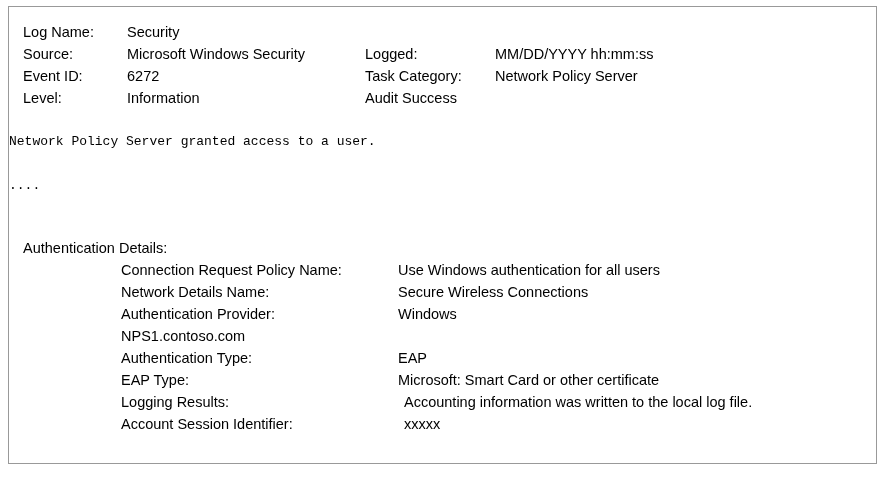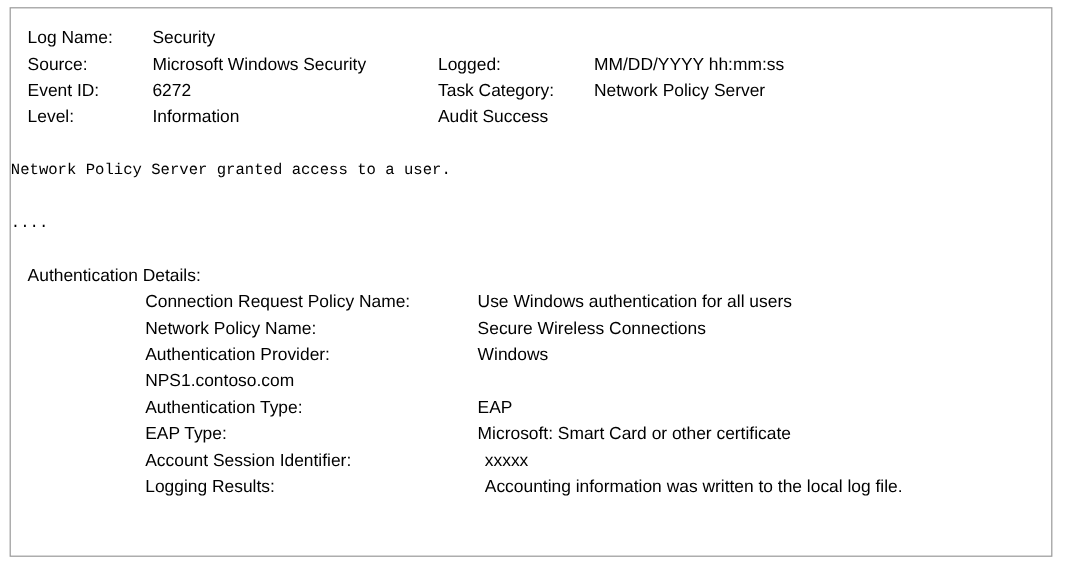--- a/index.html
+++ b/index.html
@@ -61,21 +61,21 @@
     margin-left: 0;
     font-size: 13px;
     line-height: 22px;
     white-space: nowrap;
     font-family: Liberation Mono, monospace;
   }
   .details-title {
     margin-left: 14px;
     font-size: 14.5px;
     line-height: 22px;
-    margin-top: 22px;
+    margin-top: 40px;
   }
   .details-list {
     margin-left: 112px;
     font-size: 14.5px;
     line-height: 22px;
   }
   .drow {
     display: flex;
     align-items: baseline;
     white-space: nowrap;
@@ -138,21 +138,21 @@
   <div class="details-title">Authentication Details:</div>
 
   <div class="details-list">
 
     <div class="drow">
       <span class="d-label">Connection Request Policy Name:</span>
       <span class="d-value">Use Windows authentication for all users</span>
     </div>
 
     <div class="drow">
-      <span class="d-label">Network Policy Name:</span>
+      <span class="d-label">Network Details Name:</span>
       <span class="d-value">Secure Wireless Connections</span>
     </div>
 
     <div class="drow">
       <span class="d-label">Authentication Provider:</span>
       <span class="d-value">Windows</span>
     </div>
 
     <div class="drow">
       <span class="d-value">NPS1.contoso.com</span>
@@ -162,24 +162,24 @@
       <span class="d-label">Authentication Type:</span>
       <span class="d-value">EAP</span>
     </div>
 
     <div class="drow">
       <span class="d-label">EAP Type:</span>
       <span class="d-value">Microsoft: Smart Card or other certificate</span>
     </div>
 
     <div class="drow">
-      <span class="d-label">Account Session Identifier:</span>
-      <span class="d-value indent">xxxxx</span>
+      <span class="d-label">Logging Results:</span>
+      <span class="d-value indent">Accounting information was written to the local log file.</span>
     </div>
 
     <div class="drow">
-      <span class="d-label">Logging Results:</span>
-      <span class="d-value indent">Accounting information was written to the local log file.</span>
+      <span class="d-label">Account Session Identifier:</span>
+      <span class="d-value indent">xxxxx</span>
     </div>
 
   </div>
 
 </div>
 
 </body></html>

